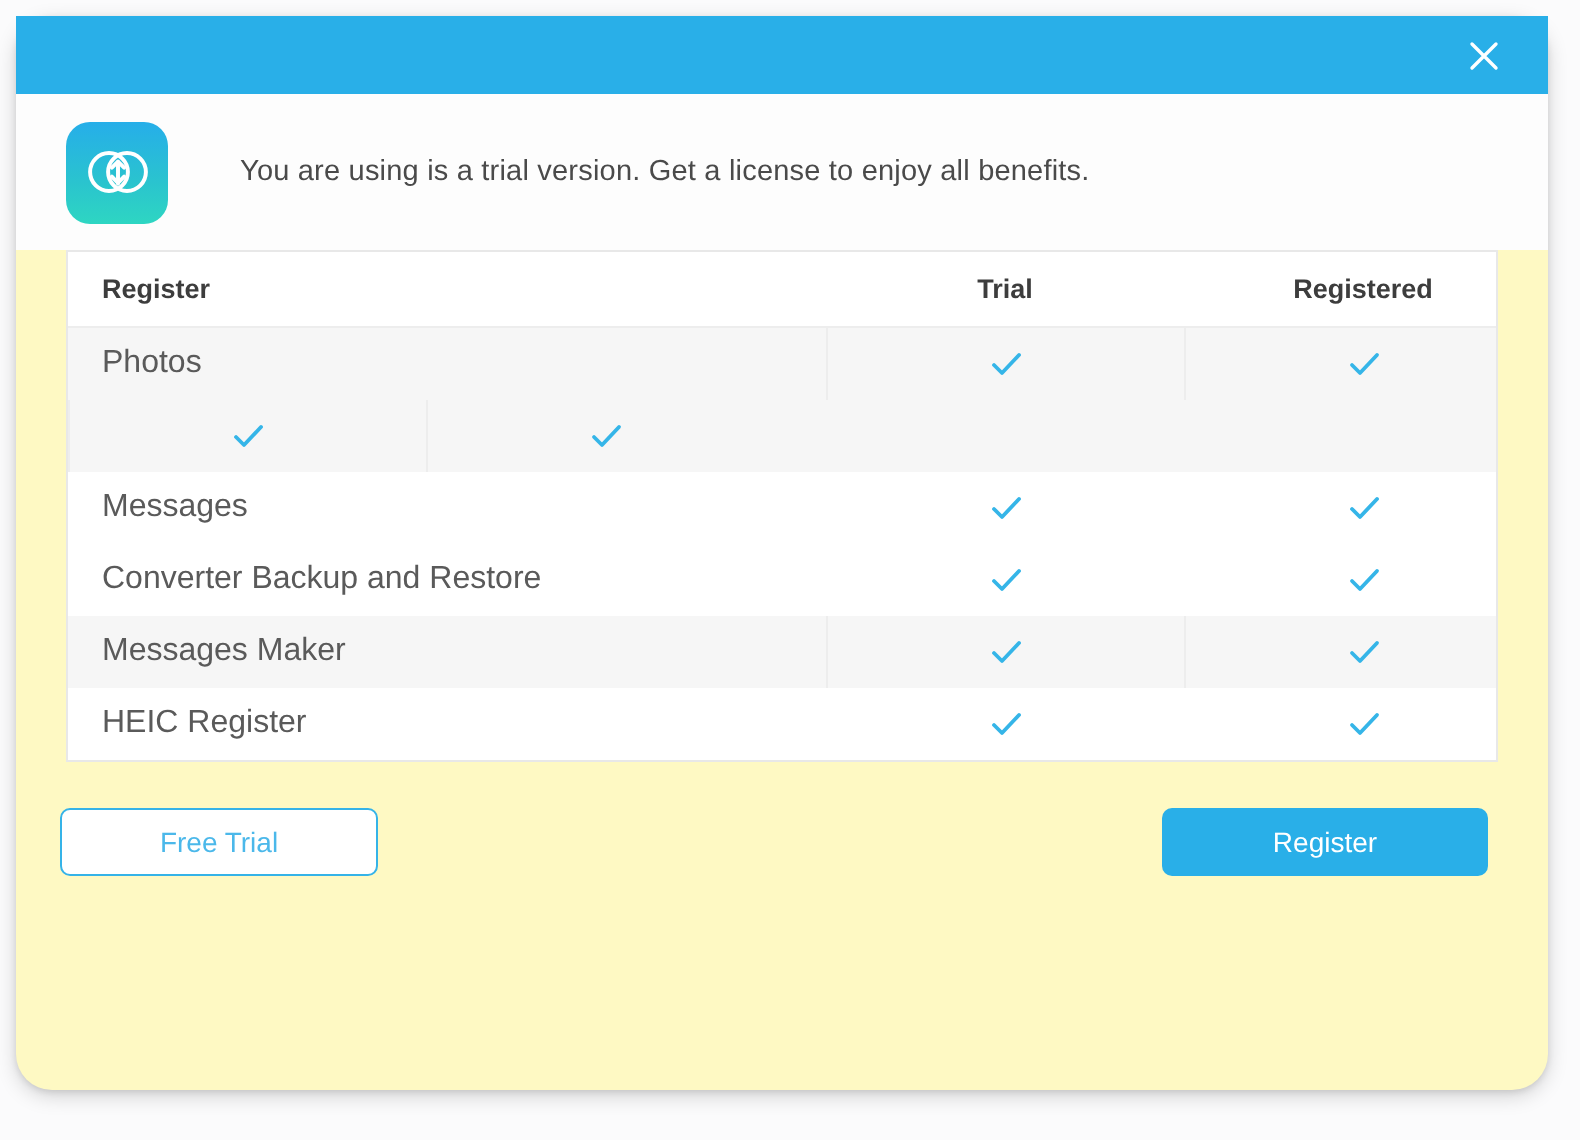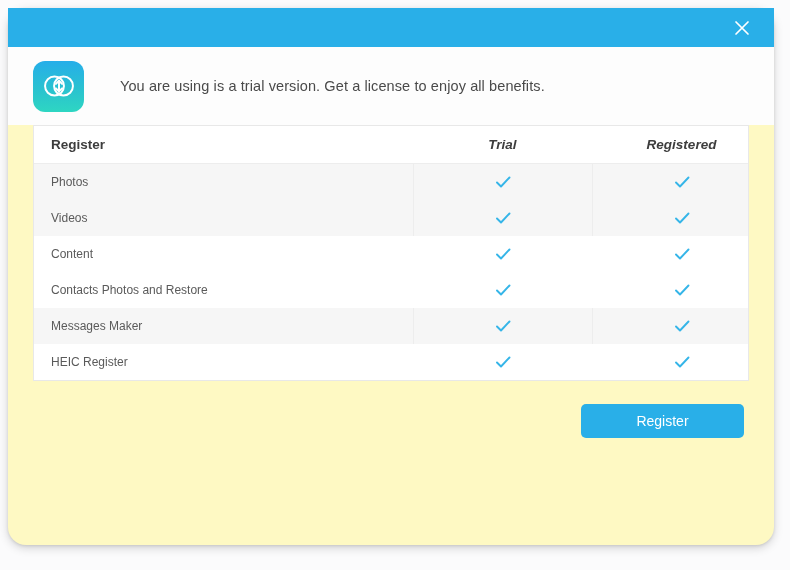--- a/index.html
+++ b/index.html
@@ -74,21 +74,21 @@
   #table-wrap {
     margin: 0 25px;
     border: 1px solid #e8e8e8;
     background: #ffffff;
   }
 
   .trow {
     display: flex;
     height: 36px;
     align-items: center;
-    font-size: 12px;
+    font-size: 16px;
     color: #5a5a5a;
   }
 
   .trow.header {
     height: 38px;
     background: #ffffff;
     font-weight: bold;
     font-size: 13.5px;
     color: #3d3d3d;
     border-bottom: 1px solid #ededed;
@@ -102,21 +102,20 @@
     flex: none;
   }
   .c-trial, .c-registered {
     width: 179px;
     flex: none;
     text-align: center;
     display: flex;
     align-items: center;
     justify-content: center;
     height: 100%;
-    font-style: italic;
   }
   .trow.shaded .c-trial,
   .trow.shaded .c-registered {
     border-left: 1px solid #ededed;
   }
   .trow.header .c-trial,
   .trow.header .c-registered { display: block; line-height: 38px; }
 
   .check svg { display: block; }
 
@@ -210,58 +209,57 @@
           <span class="check">
             <svg width="20" height="20" viewBox="0 0 20 20">
               <path d="M4 10.5 L8 14.5 L16.5 5.5" stroke="#35B5E8" stroke-width="1.9" fill="none" stroke-linecap="round" stroke-linejoin="round"></path>
             </svg>
           </span>
         </div>
     </div>
 
 
     <div class="trow shaded">
-      <div class="c-content">Videos</div>
       <div class="c-trial">
           <span class="check">
             <svg width="20" height="20" viewBox="0 0 20 20">
               <path d="M4 10.5 L8 14.5 L16.5 5.5" stroke="#35B5E8" stroke-width="1.9" fill="none" stroke-linecap="round" stroke-linejoin="round"></path>
             </svg>
           </span>
         </div>
       <div class="c-registered">
           <span class="check">
             <svg width="20" height="20" viewBox="0 0 20 20">
               <path d="M4 10.5 L8 14.5 L16.5 5.5" stroke="#35B5E8" stroke-width="1.9" fill="none" stroke-linecap="round" stroke-linejoin="round"></path>
             </svg>
           </span>
         </div>
     </div>
 
     <div class="trow">
-      <div class="c-content">Content</div>
+      <div class="c-content">Messages</div>
       <div class="c-trial">
           <span class="check">
             <svg width="20" height="20" viewBox="0 0 20 20">
               <path d="M4 10.5 L8 14.5 L16.5 5.5" stroke="#35B5E8" stroke-width="1.9" fill="none" stroke-linecap="round" stroke-linejoin="round"></path>
             </svg>
           </span>
         </div>
       <div class="c-registered">
           <span class="check">
             <svg width="20" height="20" viewBox="0 0 20 20">
               <path d="M4 10.5 L8 14.5 L16.5 5.5" stroke="#35B5E8" stroke-width="1.9" fill="none" stroke-linecap="round" stroke-linejoin="round"></path>
             </svg>
           </span>
         </div>
     </div>
 
 
     <div class="trow">
-      <div class="c-content">Contacts Photos and Restore</div>
+      <div class="c-content">Converter Backup and Restore</div>
       <div class="c-trial">
           <span class="check">
             <svg width="20" height="20" viewBox="0 0 20 20">
               <path d="M4 10.5 L8 14.5 L16.5 5.5" stroke="#35B5E8" stroke-width="1.9" fill="none" stroke-linecap="round" stroke-linejoin="round"></path>
             </svg>
           </span>
         </div>
       <div class="c-registered">
           <span class="check">
             <svg width="20" height="20" viewBox="0 0 20 20">
@@ -303,16 +301,17 @@
             <svg width="20" height="20" viewBox="0 0 20 20">
               <path d="M4 10.5 L8 14.5 L16.5 5.5" stroke="#35B5E8" stroke-width="1.9" fill="none" stroke-linecap="round" stroke-linejoin="round"></path>
             </svg>
           </span>
         </div>
     </div>
 
   </div>
 
   <div id="footer">
+    <div class="btn" id="btn-free-trial">Free Trial</div>
     <div class="btn" id="btn-register">Register</div>
   </div>
 
 </div>
 
 </body></html>

